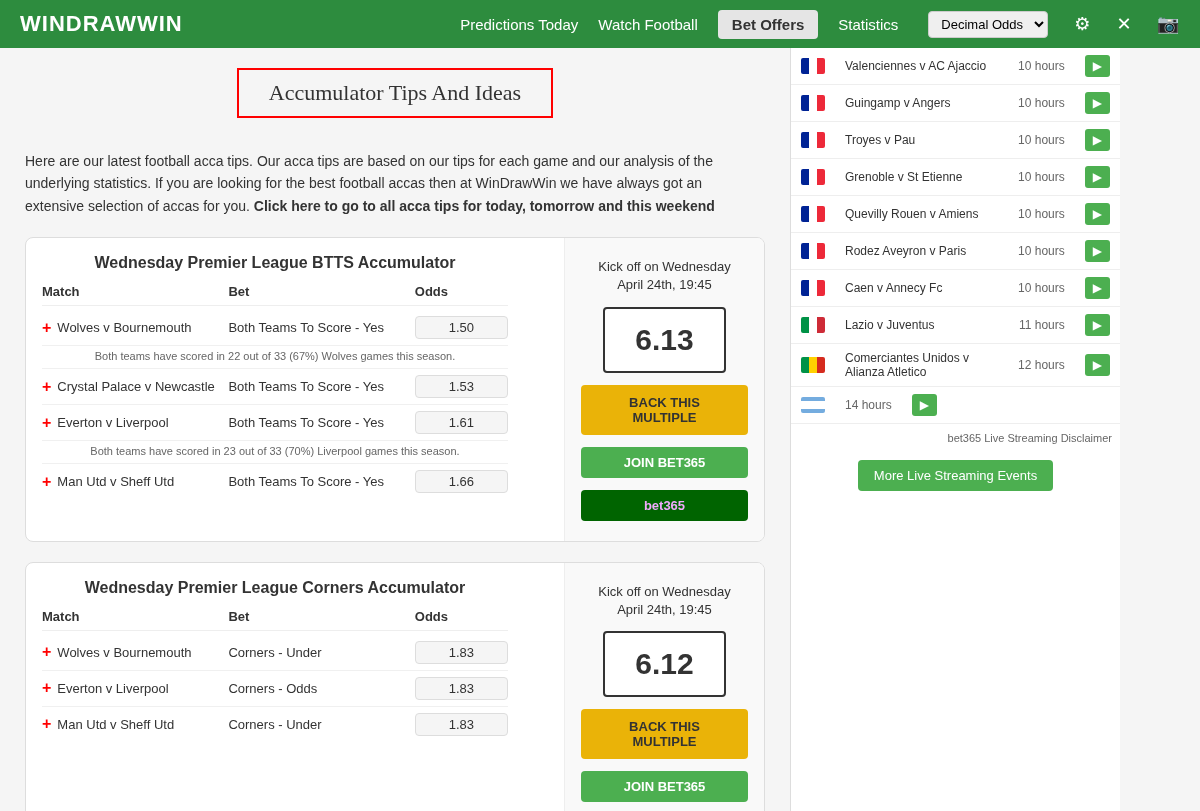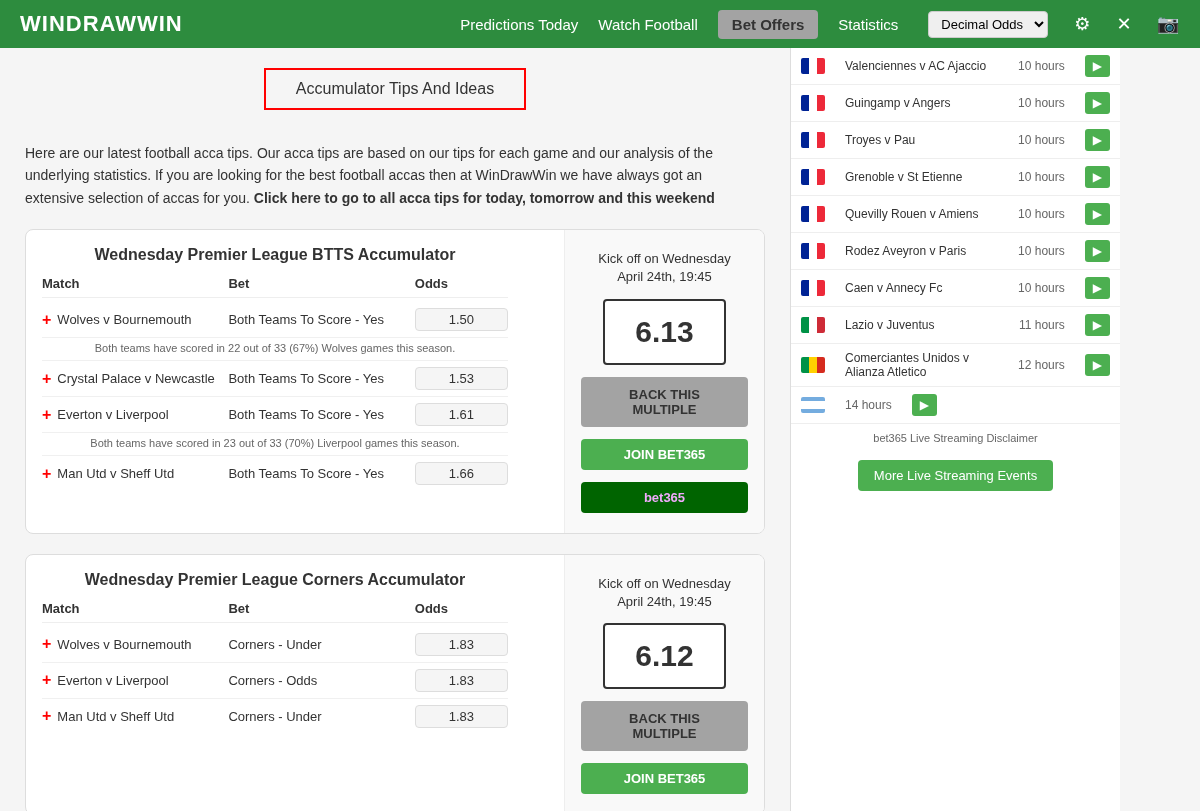--- a/index.html
+++ b/index.html
@@ -3,36 +3,36 @@
   <meta charset="utf-8">
   <style>
     * { margin: 0; padding: 0; box-sizing: border-box; }
     body { font-family: Arial, sans-serif; font-size: 14px; background: #f5f5f5; color: #333; width: 1200px; }
 
     
     .header { background: #2d8c3e; display: flex; align-items: center; padding: 0 20px; height: 48px; }
     .logo { color: white; font-size: 22px; font-weight: 900; letter-spacing: 1px; margin-right: auto; }
     .nav { display: flex; align-items: center; gap: 20px; margin-left: 46px; }
     .nav-link { color: white; text-decoration: none; font-size: 15px; cursor: pointer; }
-    .nav-btn { background: #a3a3a3; color: #333; font-weight: bold; padding: 6px 14px; border-radius: 4px; font-size: 15px; cursor: pointer; border: none; }
+    .nav-btn { background: #e5e5e5; color: #333; font-weight: bold; padding: 6px 14px; border-radius: 4px; font-size: 15px; cursor: pointer; border: none; }
     .nav-icon { color: white; font-size: 18px; cursor: pointer; margin-left: 6px; }
     .odds-select { padding: 4px 8px; border-radius: 4px; border: 1px solid #ccc; font-size: 13px; margin-left: 10px; }
 
     
     .main-layout { display: flex; gap: 0; }
 
     
     .content-area { flex: 1; padding: 20px 25px; max-width: 790px; }
 
     
     .sidebar { width: 330px; background: white; border-left: 1px solid #ddd; padding: 0; }
 
     
     .page-title-box { border: 2px solid red; display: inline-block; padding: 10px 30px; margin-bottom: 16px; }
-    .page-title { font-size: 16px; font-weight: normal; }
+    .page-title { font-size: 22px; font-weight: normal; font-family: Liberation Serif, serif; }
 
     .intro-text { font-size: 14px; line-height: 1.6; color: #333; margin-bottom: 20px; }
     .intro-text .bold { font-weight: bold; }
 
     
     .acca-card { background: white; border: 1px solid #ddd; border-radius: 8px; margin-bottom: 20px; overflow: hidden; }
     .acca-inner { display: flex; gap: 8px; }
     .acca-table-section { flex: 1; padding: 16px; }
     .acca-title { text-align: center; font-size: 16px; font-weight: bold; margin-bottom: 12px; }
     .acca-header { display: grid; grid-template-columns: 2fr 2fr 1fr; font-weight: bold; border-bottom: 1px solid #eee; padding-bottom: 6px; margin-bottom: 4px; font-size: 13px; }
@@ -40,35 +40,35 @@
     .acca-row:last-child { border-bottom: none; }
     .match-cell { display: flex; align-items: center; gap: 6px; }
     .plus-icon { color: red; font-size: 16px; font-weight: bold; }
     .odds-badge { background: #f5f5f5; border: 1px solid #ddd; border-radius: 4px; padding: 3px 8px; font-size: 13px; text-align: center; }
     .stat-note { font-size: 11px; color: #666; text-align: center; padding: 4px 0 6px; border-bottom: 1px solid #f0f0f0; }
 
     
     .acca-right { width: 200px; background: #f9f9f9; border-left: 1px solid #eee; display: flex; flex-direction: column; align-items: center; justify-content: center; padding: 20px 16px; gap: 12px; margin-left: 32px; }
     .kickoff-text { text-align: center; font-size: 13px; color: #333; line-height: 1.4; }
     .odds-display { border: 2px solid #333; border-radius: 4px; padding: 14px 30px; font-size: 30px; font-weight: bold; text-align: center; background: white; min-width: 120px; }
-    .back-btn { background: #a3a3a3; color: #333; font-weight: bold; padding: 10px 16px; border-radius: 4px; font-size: 13px; border: none; cursor: pointer; width: 100%; text-align: center; }
+    .back-btn { background: #eab308; color: #333; font-weight: bold; padding: 10px 16px; border-radius: 4px; font-size: 13px; border: none; cursor: pointer; width: 100%; text-align: center; }
     .join-btn { background: #4caf50; color: white; font-weight: bold; padding: 8px 16px; border-radius: 4px; font-size: 13px; border: none; cursor: pointer; width: 100%; text-align: center; }
     .bet365-btn { background: #006400; color: #f0abfc; font-weight: bold; padding: 8px 16px; border-radius: 4px; font-size: 13px; border: none; cursor: pointer; width: 100%; text-align: center; }
 
     
     .sidebar-row { display: flex; align-items: center; padding: 7px 10px; border-bottom: 1px solid #eee; gap: 20px; font-size: 13px; }
     .flag { width: 24px; height: 16px; border-radius: 2px; display: inline-block; flex-shrink: 0; }
     .flag-fr { background: linear-gradient(to right, #002395 33%, white 33%, white 66%, #ED2939 66%); }
     .flag-it { background: linear-gradient(to right, #009246 33%, white 33%, white 66%, #CE2B37 66%); }
     .flag-bo { background: linear-gradient(to right, #009247 33%, #FFD100 33%, #FFD100 66%, #D52B1E 66%); }
     .flag-ar { background: linear-gradient(to bottom, #74ACDF 25%, white 25%, white 75%, #74ACDF 75%); }
     .match-name { flex: 1; color: #333; font-size: 12px; }
     .hours-text { color: #666; font-size: 12px; white-space: nowrap; }
     .play-btn { background: #4caf50; color: white; border: none; border-radius: 3px; padding: 4px 8px; font-size: 12px; cursor: pointer; display: flex; align-items: center; }
-    .disclaimer { font-size: 11px; color: #666; text-align: center; padding: 8px; }
+    .disclaimer { font-size: 11px; color: #666; text-align: right; padding: 8px; }
     .more-btn { background: #4caf50; color: white; border: none; border-radius: 4px; padding: 8px 16px; cursor: pointer; font-size: 13px; display: block; margin: 8px auto; }
   </style>
 </head>
 <body>
 
 <div class="header">
   <div class="logo">WINDRAWWIN</div>
   <nav class="nav">
     <span class="nav-link">Predictions Today</span>
     <span class="nav-link">Watch Football</span>

